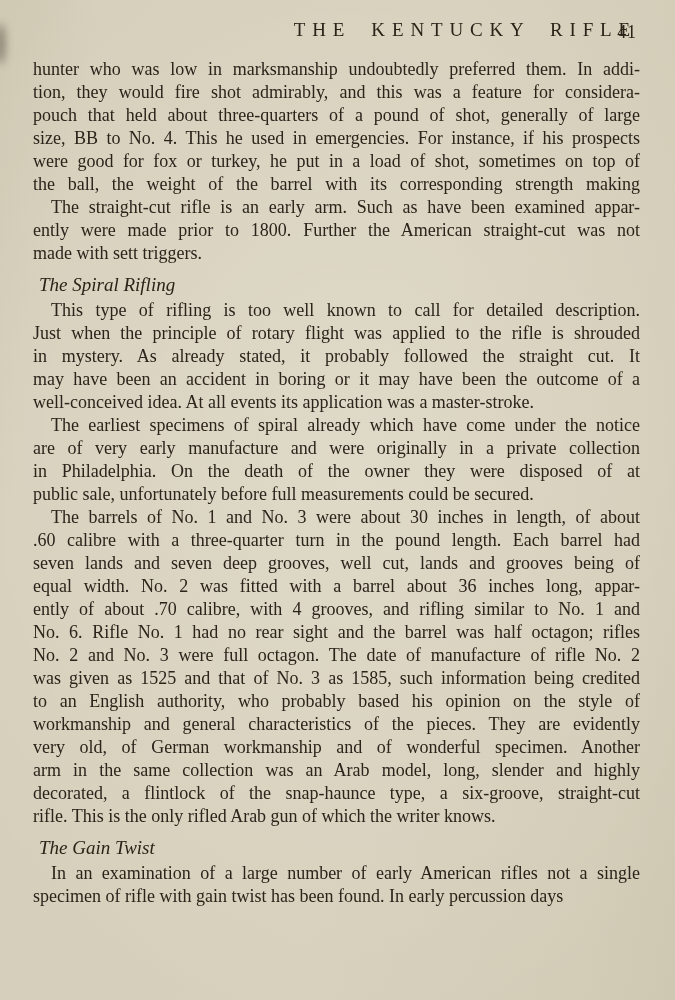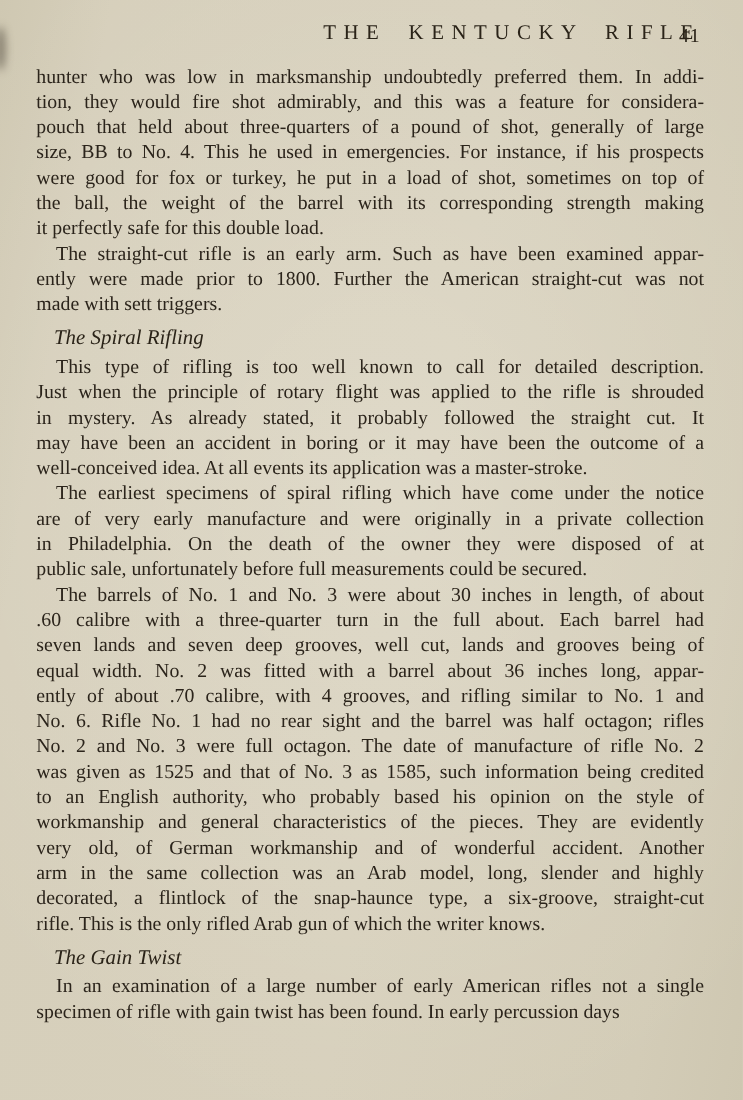--- a/index.html
+++ b/index.html
@@ -70,21 +70,21 @@
   .line.last {
     text-align-last: left;
   }
   .line.indent {
     text-indent: 18px;
   }
   .heading {
     font-style: italic;
     font-size: 19px;
     line-height: 23px;
-    margin: 8px 0 3px 16px;
+    margin: 8px 0 3px 6px;
     color: #2a2318;
   }
 </style>
 </head>
 <body>
 
 <div class="page-edge-shadow"></div>
 
 <div class="page-header">
   <span class="running-title">THE KENTUCKY RIFLE</span>
@@ -92,53 +92,52 @@
 </div>
 
 <div class="page-body">
     <div class="paragraph">
       <div class="line">hunter who was low in marksmanship undoubtedly preferred them. In addi-</div>
       <div class="line">tion, they would fire shot admirably, and this was a feature for considera-</div>
       <div class="line">pouch that held about three-quarters of a pound of shot, generally of large</div>
       <div class="line">size, BB to No. 4. This he used in emergencies. For instance, if his prospects</div>
       <div class="line">were good for fox or turkey, he put in a load of shot, sometimes on top of</div>
       <div class="line">the ball, the weight of the barrel with  its corresponding strength making</div>
-      <div class="line last">it perfectly safe for this double load.</div>
     </div>
     <div class="paragraph">
       <div class="line indent">The straight-cut rifle is an early arm. Such as have been examined appar-</div>
       <div class="line">ently were made prior to 1800. Further the American straight-cut was not</div>
       <div class="line last">made with sett triggers.</div>
     </div>
     <div class="heading">The Spiral Rifling</div>
     <div class="paragraph">
       <div class="line indent">This type of rifling is too well known to call for detailed description.</div>
       <div class="line">Just when the principle of rotary flight was applied to the rifle is shrouded</div>
       <div class="line">in mystery. As already stated, it probably followed the straight cut. It</div>
       <div class="line">may have been an accident in boring or it may have been the outcome of a</div>
       <div class="line last">well-conceived idea. At all events its application was a master-stroke.</div>
     </div>
     <div class="paragraph">
-      <div class="line indent">The earliest specimens of spiral rifling which have come under the notice</div>
+      <div class="line indent">The earliest specimens of spiral already which have come under the notice</div>
       <div class="line">are of very early manufacture and were originally in a private collection</div>
       <div class="line">in Philadelphia.  On the death of the owner they were disposed of at</div>
       <div class="line last">public sale, unfortunately before full measurements could be secured.</div>
     </div>
     <div class="paragraph">
       <div class="line indent">The barrels of No. 1 and No. 3 were about 30 inches in length, of about</div>
-      <div class="line">.60 calibre with a three-quarter turn in the full about. Each barrel had</div>
+      <div class="line">.60 calibre with a three-quarter turn in the pound length. Each barrel had</div>
       <div class="line">seven lands and seven deep grooves, well cut, lands and grooves being of</div>
       <div class="line">equal width. No. 2 was fitted with a barrel about 36 inches long, appar-</div>
       <div class="line">ently of about .70 calibre, with 4 grooves, and rifling similar to No. 1 and</div>
       <div class="line">No. 6. Rifle No. 1 had no rear sight and the barrel was half octagon; rifles</div>
       <div class="line">No. 2 and No. 3 were full octagon. The date of manufacture of rifle No. 2</div>
       <div class="line">was given as 1525 and that of No. 3 as 1585, such information being credited</div>
       <div class="line">to an English authority, who probably based his opinion on the style of</div>
       <div class="line">workmanship and general characteristics of the pieces. They are evidently</div>
-      <div class="line">very old, of German workmanship and of wonderful accident. Another</div>
+      <div class="line">very old, of German workmanship and of wonderful specimen. Another</div>
       <div class="line">arm in the same collection was an Arab model, long, slender and highly</div>
       <div class="line">decorated, a flintlock of the snap-haunce type, a six-groove, straight-cut</div>
       <div class="line last">rifle. This is the only rifled Arab gun of which the writer knows.</div>
     </div>
     <div class="heading">The Gain Twist</div>
     <div class="paragraph">
       <div class="line indent">In an examination of a large number of early American rifles not a single</div>
       <div class="line last">specimen of rifle with gain twist has been found. In early percussion days</div>
     </div>
   </div>

